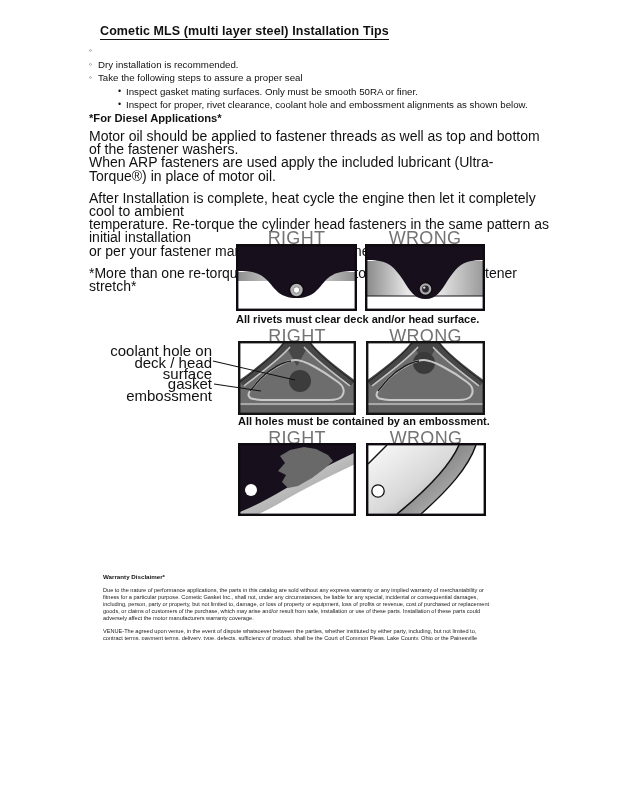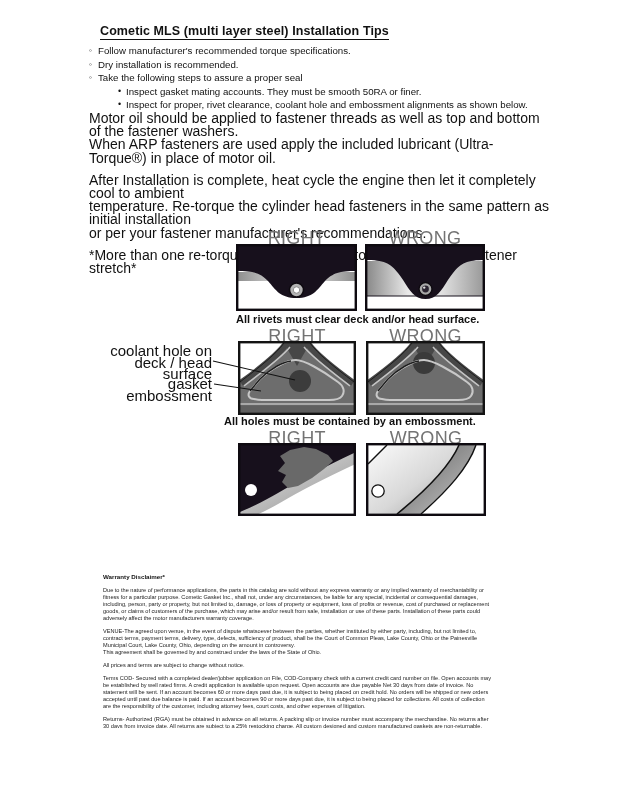--- a/index.html
+++ b/index.html
@@ -1,19 +1,19 @@
 <!DOCTYPE html>
 <html><head>
 <meta charset="utf-8">
 <style>
   * { margin:0; padding:0; box-sizing:border-box; }
   html,body { background:#ffffff; }
   .page {
     position:relative;
-    width:618px; height:728px;
+    width:618px; height:640px;
     background:#ffffff;
     font-family:"Liberation Sans", sans-serif;
     color:#111111;
     overflow:hidden;
   }
   .title {
     position:absolute; left:100px; top:24px;
     font-size:12.5px; font-weight:bold; letter-spacing:0.1px;
     border-bottom:1.7px solid #111;
     padding-bottom:1px;
@@ -41,41 +41,41 @@
 </head>
 <body>
 
 <div class="page">
 
   <div class="title">Cometic MLS (multi layer steel) Installation Tips</div>
 
   <div class="bullets">
     <div class="b-row">
       <span class="mark">◦</span>
-      <span>Follow manufacturer's recommended torque specifications.</span>
     </div>
     <div class="b-row">
       <span class="mark">◦</span>
       <span>Dry installation is recommended.</span>
     </div>
     <div class="b-row">
       <span class="mark">◦</span>
       <span>Take the following steps to assure a proper seal</span>
     </div>
     <div class="b-row b-sub">
       <span class="mark">•</span>
-      <span>Inspect gasket mating accounts.  They must be smooth 50RA or finer.</span>
+      <span>Inspect gasket mating surfaces.  Only must be smooth 50RA or finer.</span>
     </div>
     <div class="b-row b-sub">
       <span class="mark">•</span>
       <span>Inspect for proper, rivet clearance, coolant hole and embossment alignments as shown below.</span>
     </div>
   </div>
 
   <div class="diesel">
+    <h2>*For Diesel Applications*</h2>
     <p>Motor oil should be applied to fastener threads as well as top and bottom of the fastener washers.
 When ARP fasteners are used apply the included lubricant (Ultra-Torque®) in place of motor oil.</p>
     <p>After Installation is complete, heat cycle the engine then let it completely cool to ambient
 temperature. Re-torque the cylinder head fasteners in the same pattern as initial installation
 or per your fastener manufacturer's recommendations.</p>
     <p>*More than one re-torque may be required to achieve proper fastener stretch*</p>
   </div>
 
   <div class="dg-label" style="left:236px;top:228px;width:121px;">RIGHT</div>
   <div class="dg-label" style="left:365px;top:228px;width:120px;">WRONG</div>
@@ -169,21 +169,21 @@
       <path d="M67,6 C75,16 91,28 113,45" stroke="#c4c4c4" stroke-width="1.5" fill="none"></path>
       <circle cx="58" cy="22" r="11" fill="#3a3a3a"></circle>
       <path d="M16,58 C11,58 9,54 12,50 L22,38 C35,26 50,19 58,19 C66,19 85,29 101,41 C107,45 108,51 105,55 C103,58 98,59 92,59 L24,59 C20,59 18,58.5 16,58 Z" fill="none" stroke="#c8c8c8" stroke-width="2"></path>
       <path d="M12,50 L22,38 C33,27 45,21 53,20" stroke="#1f1f1f" stroke-width="1.5" fill="none"></path>
       <line x1="2" y1="63" x2="117" y2="63" stroke="#bdbdbd" stroke-width="1.5"></line>
       <rect x="2" y="64.5" width="115" height="7" fill="#5f5f5f"></rect>
       <rect x="1.2" y="1.2" width="116.6" height="71.6" fill="none" stroke="#131313" stroke-width="2.4"></rect>
     </svg>
   </div>
 
-  <div class="dg-caption" style="left:224px;top:416px;text-align:center;">All holes must be contained by an embossment.</div>
+  <div class="dg-caption" style="left:238px;top:416px;text-align:center;">All holes must be contained by an embossment.</div>
 
   <svg class="leaders" width="618" height="800" viewBox="0 0 618 800">
     <line x1="213" y1="361" x2="295" y2="380" stroke="#111" stroke-width="1.1"></line>
     <line x1="214" y1="384" x2="261" y2="391" stroke="#111" stroke-width="1.1"></line>
   </svg>
 
   <div class="dg-label" style="left:238px;top:428px;width:118px;">RIGHT</div>
   <div class="dg-label" style="left:366px;top:428px;width:120px;">WRONG</div>
 
   <div class="dg-box" style="left:238px;top:443px;">

